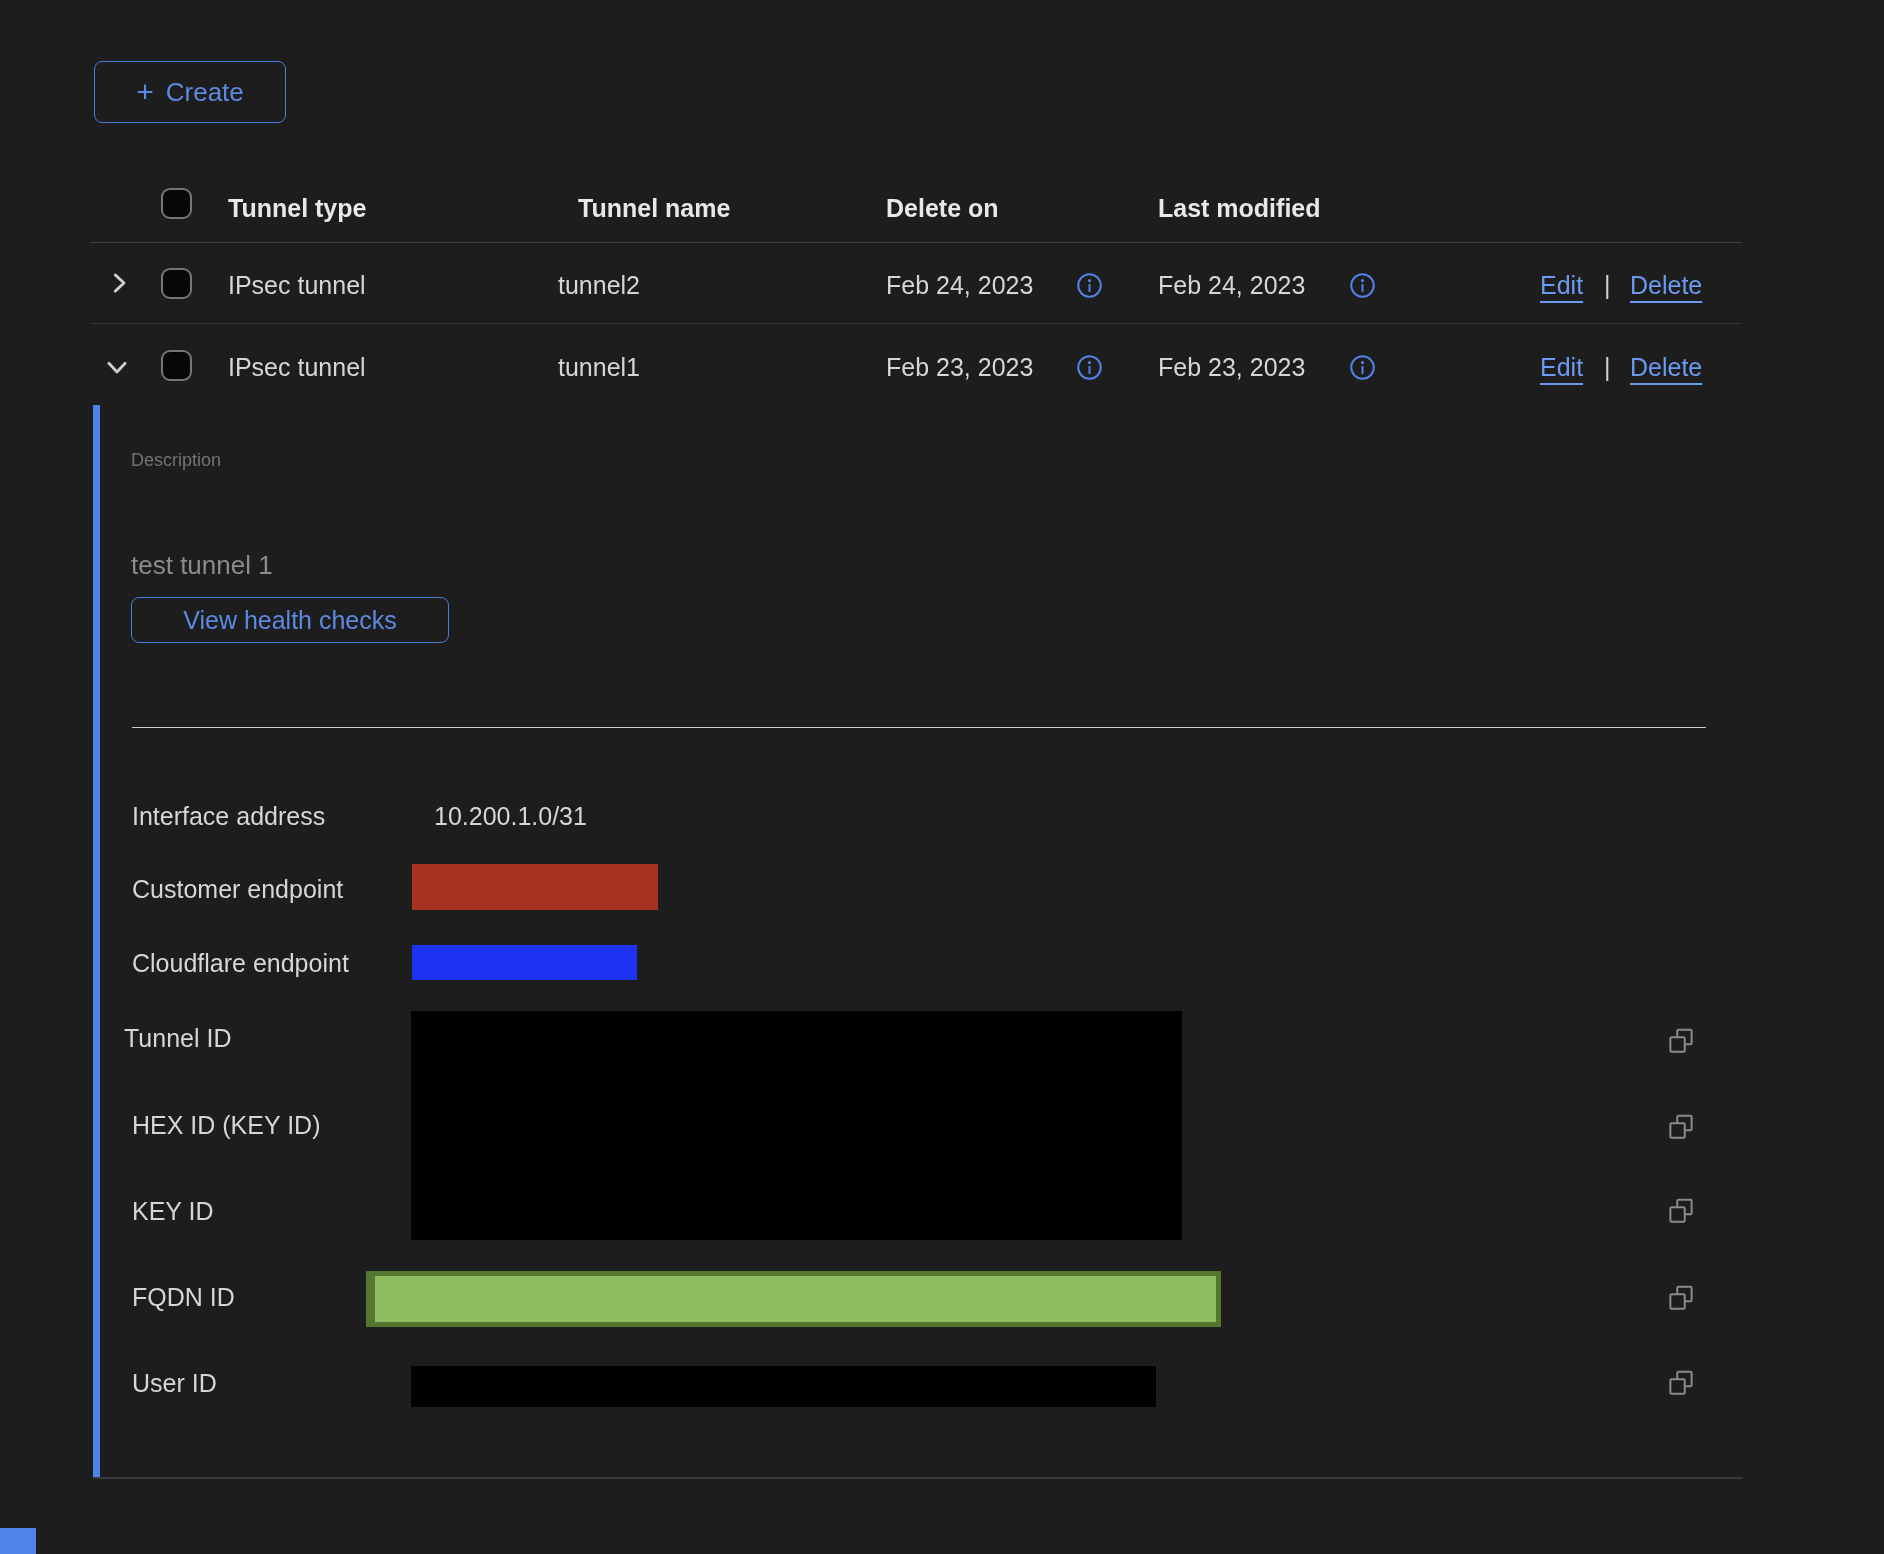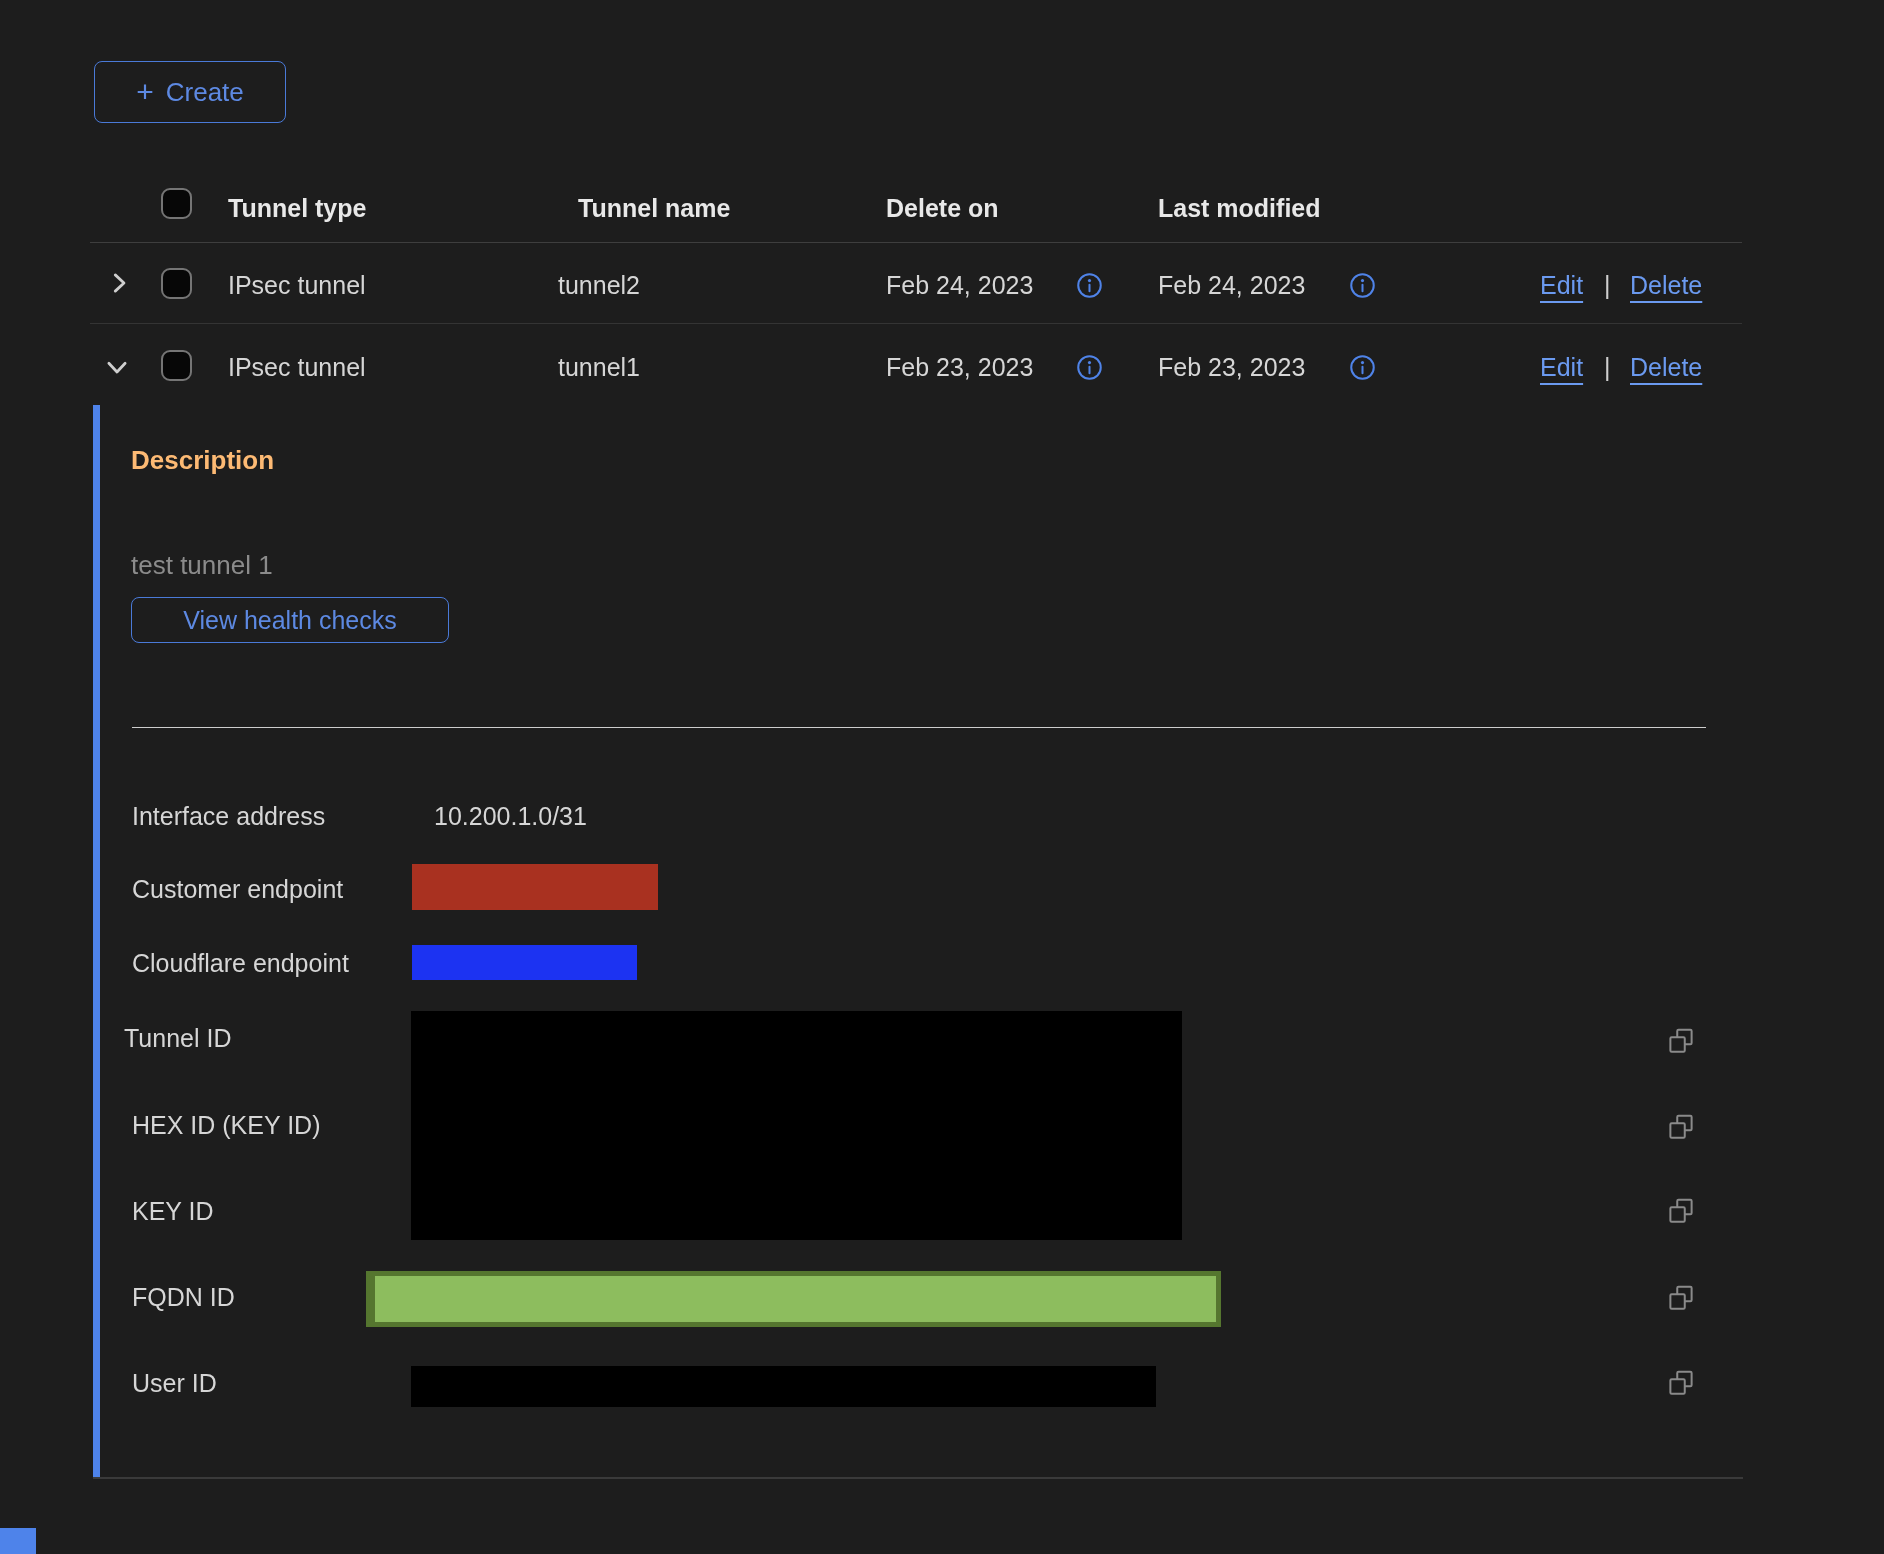--- a/index.html
+++ b/index.html
@@ -104,21 +104,21 @@
           <circle cx="12" cy="7.6" r="1.4" fill="#4f83e8" stroke="none"></circle>
         </svg>
     </span>
     <a class="link abs" style="left:1540px;top:352px;">Edit</a>
     <span class="sep abs" style="left:1604px;top:352px;">|</span>
     <a class="link abs" style="left:1630px;top:352px;">Delete</a>
   </div>
 
   <div class="abs" style="left: 93px; top: 405px; width: 7px; height: 1072px; background-color: rgb(78, 131, 234);"></div>
 
-  <div class="abs" style="left:131px;top:444px;font-size:26px;line-height:32px;font-weight:700;color:#fdba74;">Description</div>
+  <div class="abs" style="left:131px;top:444px;font-size:18px;line-height:32px;font-weight:400;color:#737373;">Description</div>
   <div class="abs muted" style="left:131px;top:529px;font-size:26px;line-height:32px;margin-top:20px;">test tunnel 1</div>
 
   <button class="btn-outline abs" style="left:131px;top:597px;width:318px;height:46px;font-size:25px;">View health checks</button>
 
   <div class="abs" style="left:132px;top:727px;width:1574px;height:1px;background:#cdcdcd;"></div>
 
   <div class="txt abs" style="left:132px;top:801px;">Interface address</div>
   <div class="txt abs" style="left:434px;top:801px;">10.200.1.0/31</div>
 
   <div class="txt abs" style="left:132px;top:874px;">Customer endpoint</div>

